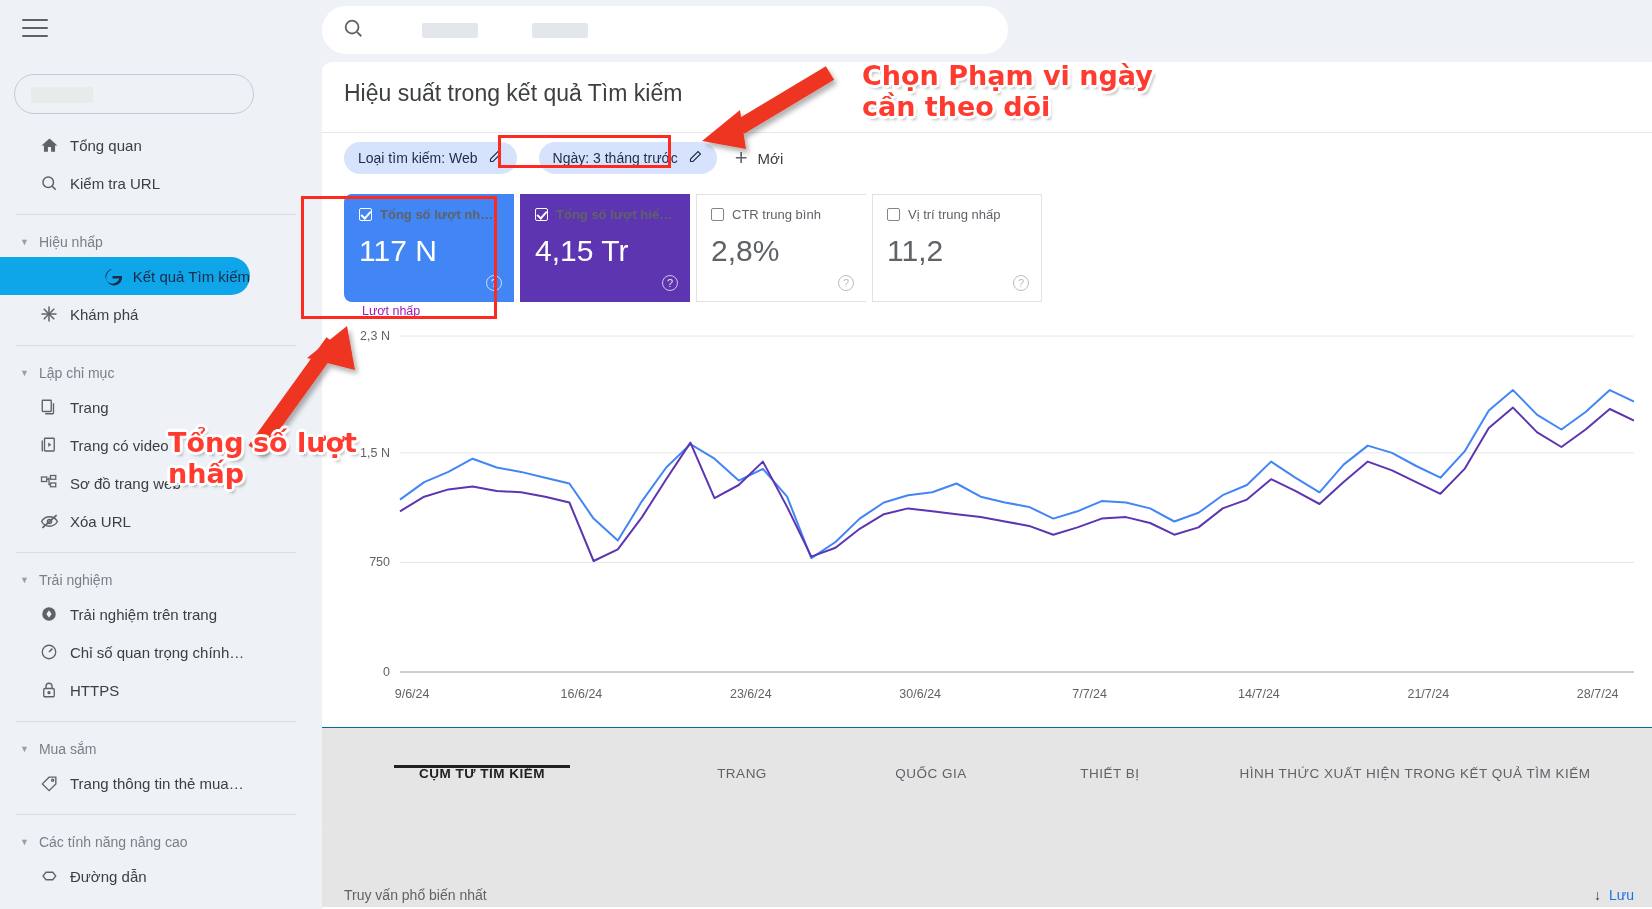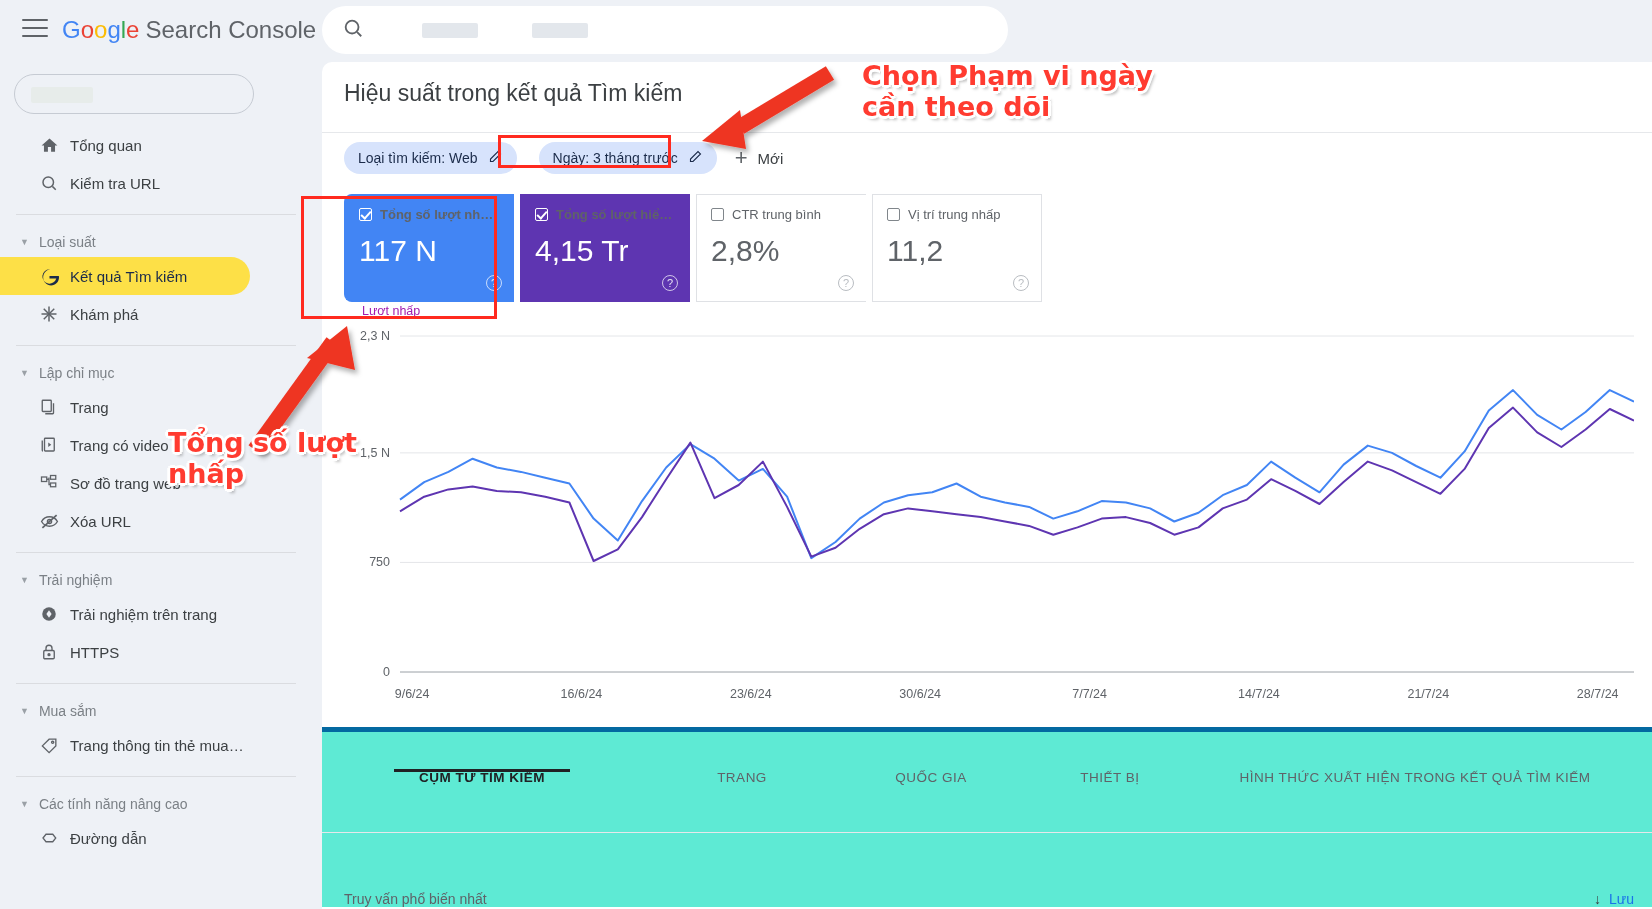--- a/index.html
+++ b/index.html
@@ -55,21 +55,21 @@
     border:1px solid #c6cbd3; border-radius:22px; background:transparent;
   }
   .prop-select .redact { margin:12px 0 0 16px; width:62px; height:16px; background:#e7ecea; border-radius:2px; }
   .nav { margin-top:12px; }
   .nav-item {
     display:flex; align-items:center; height:38px; padding-left:40px;
     margin-right:70px; border-radius:0 20px 20px 0; cursor:pointer; color:#3c4043;
   }
   .nav-item .ic { width:30px; display:flex; align-items:center; color:#5f6368; flex:none; }
   .nav-item .lb { font-size:15px; color:#3c4043; white-space:nowrap; }
-  .nav-item.active { background:#fde047; }
+  .nav-item.active { background:#0ea5e9;justify-content:flex-end; }
   .nav-item.active .lb { color:#1b2b4a; }
   .nav-sep { height:1px; background:#dadce0; margin:12px 24px 12px 16px; }
   .nav-group { display:flex; align-items:center; height:30px; padding-left:20px; color:#7b8086; font-size:14px; cursor:pointer; }
   .nav-group .caret { margin-right:10px; font-size:9px; color:#9aa0a6; }
 
   
   .content { position:absolute; left:322px; top:62px; width:1330px; height:847px; background:#fff; border-radius:10px 0 0 0; overflow:hidden; z-index:4; }
   .page-title { position:absolute; left:22px; top:18px; font-size:23px; color:#3c4043; }
   .title-rule { position:absolute; left:0; top:70px; width:1330px; height:1px; background:#e6e8eb; }
 
@@ -113,21 +113,21 @@
     font-size:11px; text-align:center; line-height:14px; cursor:pointer;
   }
   .card.sel-blue .qm, .card.sel-purple .qm { border-color:rgba(255,255,255,.7); color:rgba(255,255,255,.85); }
 
   
   .chart-area { position:absolute; left:22px; top:252px; width:1290px; height:410px; }
   .y-title { position:absolute; left:18px; top:-10px; font-size:12.5px; color:#a21caf; }
   .chart-svg { position:absolute; left:0; top:0; }
 
   
-  .tabs-band { position:absolute; left:0; top:665px; width:1330px; height:180px; background:#5eead4; border-top:5px solid #0369a1; }
+  .tabs-band { position:absolute; left:0; top:665px; width:1330px; height:180px; background:#e5e5e5; border-top:1px solid #0369a1; }
   .tabs { position:absolute; left:0; top:38px; width:1330px; display:flex; }
   .tab { flex:none; text-align:center; font-size:13.5px; color:#5f6368; letter-spacing:.5px; cursor:pointer; padding-bottom:16px; white-space:nowrap; }
   .tab.active { color:#202124; font-weight:bold; }
   .tab-underline { position:absolute; height:3px; background:#202124; bottom:0; }
   .tabs-rule { position:absolute; left:0; top:100px; width:1330px; height:1px; background:#e6e8eb; }
   .table-head { position:absolute; left:0; top:140px; width:1330px; height:56px; border-bottom:1px solid #e6e8eb; }
   .th-query { position:absolute; left:22px; top:19px; font-size:14px; color:#5f6368; }
   .th-right { position:absolute; right:18px; top:19px; font-size:14px; color:#1a73e8; display:flex; align-items:center; cursor:pointer; }
   .th-right .dl { margin-right:8px; color:#3c4043; }
 
@@ -155,23 +155,20 @@
     <div class="wm-text">IMTA.edu.vn</div>
     <div class="wm-sub">Internet Marketing Target Audience</div>
   </div>
 
   <div class="topbar">
     <div class="hamburger">
       <span></span>
         <span></span>
         <span></span>
     </div>
-    <div class="brand">
-      <span class="g1">G</span><span class="g2">o</span><span class="g3">o</span><span class="g4">g</span><span class="g5">l</span><span class="g6">e</span><span class="sc">Search Console</span>
-    </div>
 
     <div class="searchbar">
       <span class="mag">
         <svg width="22" height="22" viewBox="0 0 24 24" fill="none" stroke="#5f6368" stroke-width="2">
           <circle cx="11" cy="11" r="7"></circle>
             <line x1="16.5" y1="16.5" x2="21" y2="21"></line>
         </svg>
       </span>
       <div class="search-redact"></div>
       <div class="search-redact2"></div>
@@ -200,21 +197,21 @@
               <line x1="16.5" y1="16.5" x2="21" y2="21"></line>
             </svg>
         </span>
         <span class="lb">Kiểm tra URL</span>
       </div>
 
       <div class="nav-sep"></div>
 
       <div class="nav-group">
         <span class="caret">▼</span>
-        <span>Loại suất</span>
+        <span>Hiệu nhấp</span>
       </div>
 
       <div class="nav-item active">
         <span class="ic">
           <svg width="19" height="19" viewBox="0 0 24 24" fill="#1b2b4a">
             <path d="M12 3a9 9 0 1 0 8.6 11.6h-8.6v-3.2h11.8c.1.6.2 1.2.2 1.9 0 5.6-4.4 10-10 10S4 18.9 4 13.3 8.4 3 12 3z"></path>
             </svg>
         </span>
         <span class="lb">Kết quả Tìm kiếm</span>
       </div>
@@ -292,20 +289,29 @@
       <div class="nav-item">
         <span class="ic">
           <svg width="18" height="18" viewBox="0 0 24 24" fill="#5f6368">
             <circle cx="12" cy="12" r="9"></circle>
               <path d="M12 7l3.5 5-3.5 5-3.5-5z" fill="#eef1f6"></path>
             </svg>
         </span>
         <span class="lb">Trải nghiệm trên trang</span>
       </div>
 
+      <div class="nav-item">
+        <span class="ic">
+          <svg width="18" height="18" viewBox="0 0 24 24" fill="none" stroke="#5f6368" stroke-width="1.7">
+            <circle cx="12" cy="12" r="9"></circle>
+              <line x1="12" y1="12" x2="16.5" y2="7.5" stroke-width="2"></line>
+            </svg>
+        </span>
+        <span class="lb">Chỉ số quan trọng chính…</span>
+      </div>
 
       <div class="nav-item">
         <span class="ic">
           <svg width="18" height="18" viewBox="0 0 24 24" fill="none" stroke="#5f6368" stroke-width="1.8">
             <rect x="5" y="10" width="14" height="11" rx="1.5"></rect>
               <path d="M8 10V7a4 4 0 0 1 8 0v3"></path>
             <circle cx="12" cy="15.5" r="1.3" fill="#5f6368"></circle>
             </svg>
         </span>
         <span class="lb">HTTPS</span>

